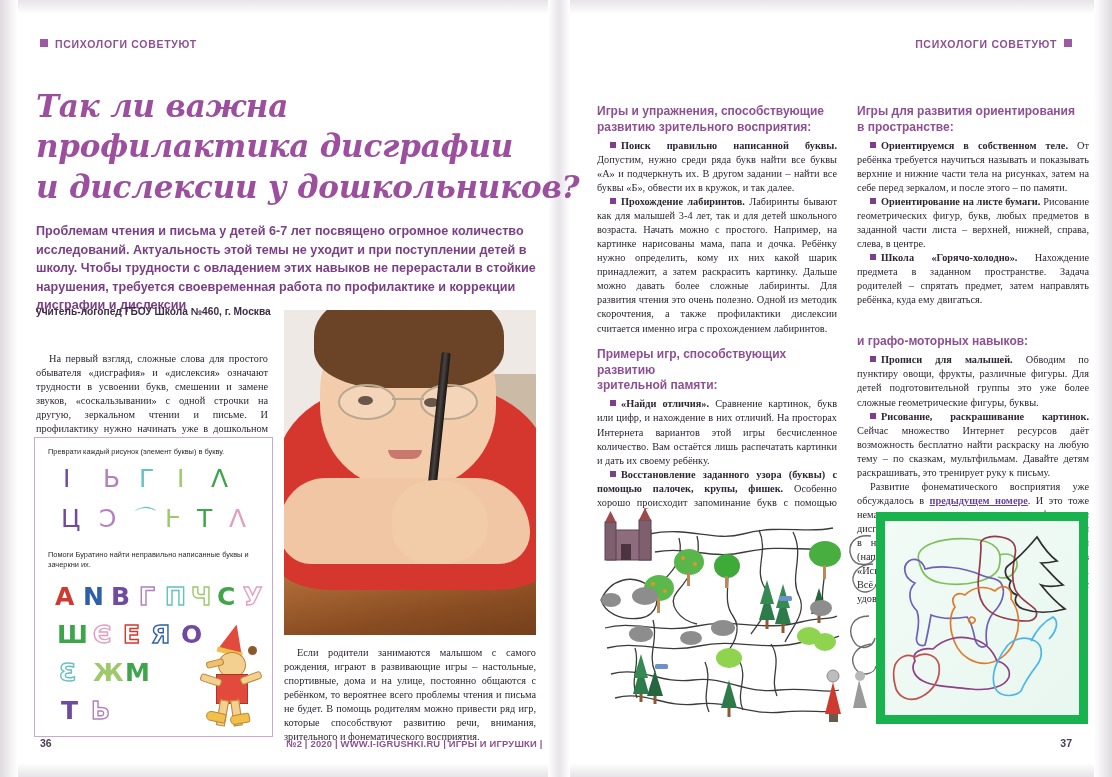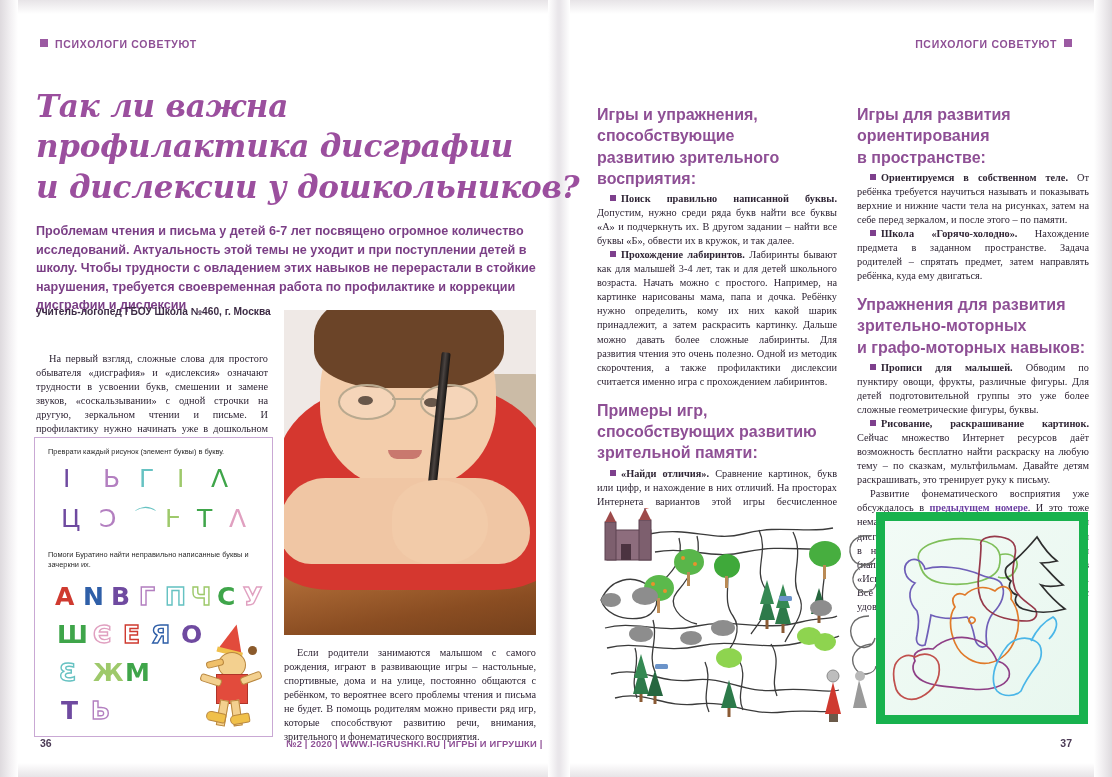--- a/index.html
+++ b/index.html
@@ -48,21 +48,21 @@
   .col{position:absolute;text-align:justify;color:#2f2535;
     font-family:"Liberation Serif",serif;font-size:10.3px;line-height:1.365;}
   .col p{margin:0;text-indent:13px;}
 
   .c1{left:36px;top:352px;width:232px;}
   .c2{left:284px;top:646px;width:252px;}
   .c3{left:597px;top:104px;width:240px;}
   .c4{left:857px;top:104px;width:232px;}
 
   h3.sub{font-family:"Liberation Sans",sans-serif;font-weight:bold;
-    font-size:16px;line-height:1.33;color:#8e4f95;margin:0 0 3px 0;
+    font-size:12px;line-height:1.33;color:#8e4f95;margin:0 0 3px 0;
     text-indent:0;text-align:left;}
   h3.sub.gap{margin-top:11px;}
   .bsq{display:inline-block;width:6px;height:6px;background:#7d3f8c;
     margin-right:5px;vertical-align:1px;}
   .lead{font-weight:bold;}
   .lnk{color:#6a3fa0;text-decoration:underline;font-weight:bold;}
 
   
   .photo{position:absolute;left:284px;top:310px;width:252px;height:325px;
     overflow:hidden;background:#e8d9cf;}
@@ -287,23 +287,24 @@
     <p><span class="bsq"></span><span class="lead">«Найди отличия».</span><span> Сравнение картинок, букв или цифр, и нахождение в них отличий. На просторах Интернета вариантов этой игры бесчисленное количество. Вам остаётся лишь распечатать картинки и дать их своему ребёнку.</span></p>
     <p><span class="bsq"></span><span class="lead">Восстановление заданного узора (буквы) с помощью палочек, крупы, фишек.</span><span> Особенно хорошо происходит запоминание букв с помощью рисования пластилином. Ребёнок пальчиком размазывает по картону пройденную букву. Таким образом, идёт запоминание и различение буквы среди других. Особенно хорошо делать это сразу в правильном цвете: гласные – пластилином красного цвета, согласные – синим.</span></p>
   </div>
 
   <div class="col c4">
     <h3 class="sub">
       <span>Игры для развития ориентирования</span><br>
       <span>в пространстве:</span>
     </h3>
     <p><span class="bsq"></span><span class="lead">Ориентируемся в собственном теле.</span><span> От ребёнка требуется научиться называть и показывать верхние и нижние части тела на рисунках, затем на себе перед зеркалом, и после этого – по памяти.</span></p>
+    <p><span class="bsq"></span><span class="lead">Ориентирование на листе бумаги.</span><span> Рисование геометрических фигур, букв, любых предметов в заданной части листа – верхней, нижней, справа, слева, в центре.</span></p>
     <p><span class="bsq"></span><span class="lead">Школа «Горячо-холодно».</span><span> Нахождение предмета в заданном пространстве. Задача родителей – спрятать предмет, затем направлять ребёнка, куда ему двигаться.</span></p>
     <h3 class="sub gap">
-      <span>Упражнения для развития зрительно-моторных</span><br>
+      <br>
       <span>и графо-моторных навыков:</span>
     </h3>
     <p><span class="bsq"></span><span class="lead">Прописи для малышей.</span><span> Обводим по пунктиру овощи, фрукты, различные фигуры. Для детей подготовительной группы это уже более сложные геометрические фигуры, буквы.</span></p>
     <p><span class="bsq"></span><span class="lead">Рисование, раскрашивание картинок.</span><span> Сейчас множество Интернет ресурсов даёт возможность бесплатно найти раскраску на любую тему – по сказкам, мультфильмам. Давайте детям раскрашивать, это тренирует руку к письму.</span></p>
     <p><span>Развитие фонематического восприятия уже обсуждалось в </span><a class="lnk" href="#">предыдущем номере</a><span>. И это тоже немаловажная составляющая по профилактики дисграфии и дислексии. Играйте со своими детьми в настольные игры-ходилки, игры со словами (например, «Эрудит» или «Соображарий»), в «Испорченный телефон». Это весело и интересно. Всё в ваших руках! Учитесь и развивайтесь с удовольствием!</span></p>
   </div>
 
   <div class="maze">
     <svg width="248" height="222" viewBox="0 0 248 222">
       <g fill="none" stroke="#3b3b3b" stroke-width="1.3">

